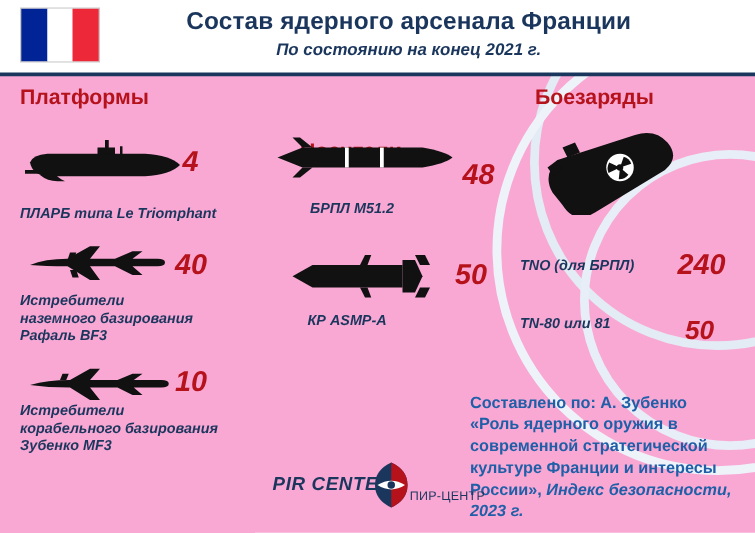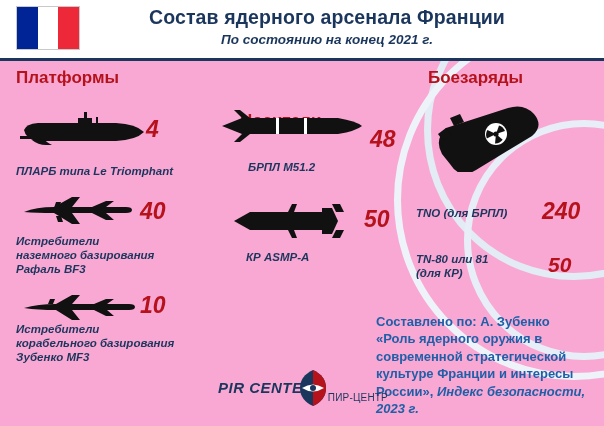--- a/index.html
+++ b/index.html
@@ -231,21 +231,20 @@
         <path d="M72 30 l-1 9.4 a9.5 9.5 0 0 0 7.7 -3.6 z"></path>
         <path d="M72 30 l-8.6 -4 a9.5 9.5 0 0 0 -0.6 8.4 z"></path>
       </g>
     </svg>
   </div>
   <div class="lbl" style="left:416px; top:206px; width:120px;">TNO (для БРПЛ)</div>
   <div class="num" style="left:542px; top:200px;">240</div>
 
   <div class="lbl" style="left:416px; top:252px; width:120px;">
     <div>TN-80 или 81</div>
-    <div>(для КР)</div>
   </div>
   <div class="num small" style="left:548px; top:254px;">50</div>
 
   <div class="credit">
     <span>Составлено по: А. Зубенко «Роль</span>
     <span>ядерного оружия в современной</span>
     <span>стратегической культуре Франции</span>
     <span>и интересы России», </span>
     <span class="it">Индекс</span>
     <span class="it">безопасности, 2023 г.</span>

